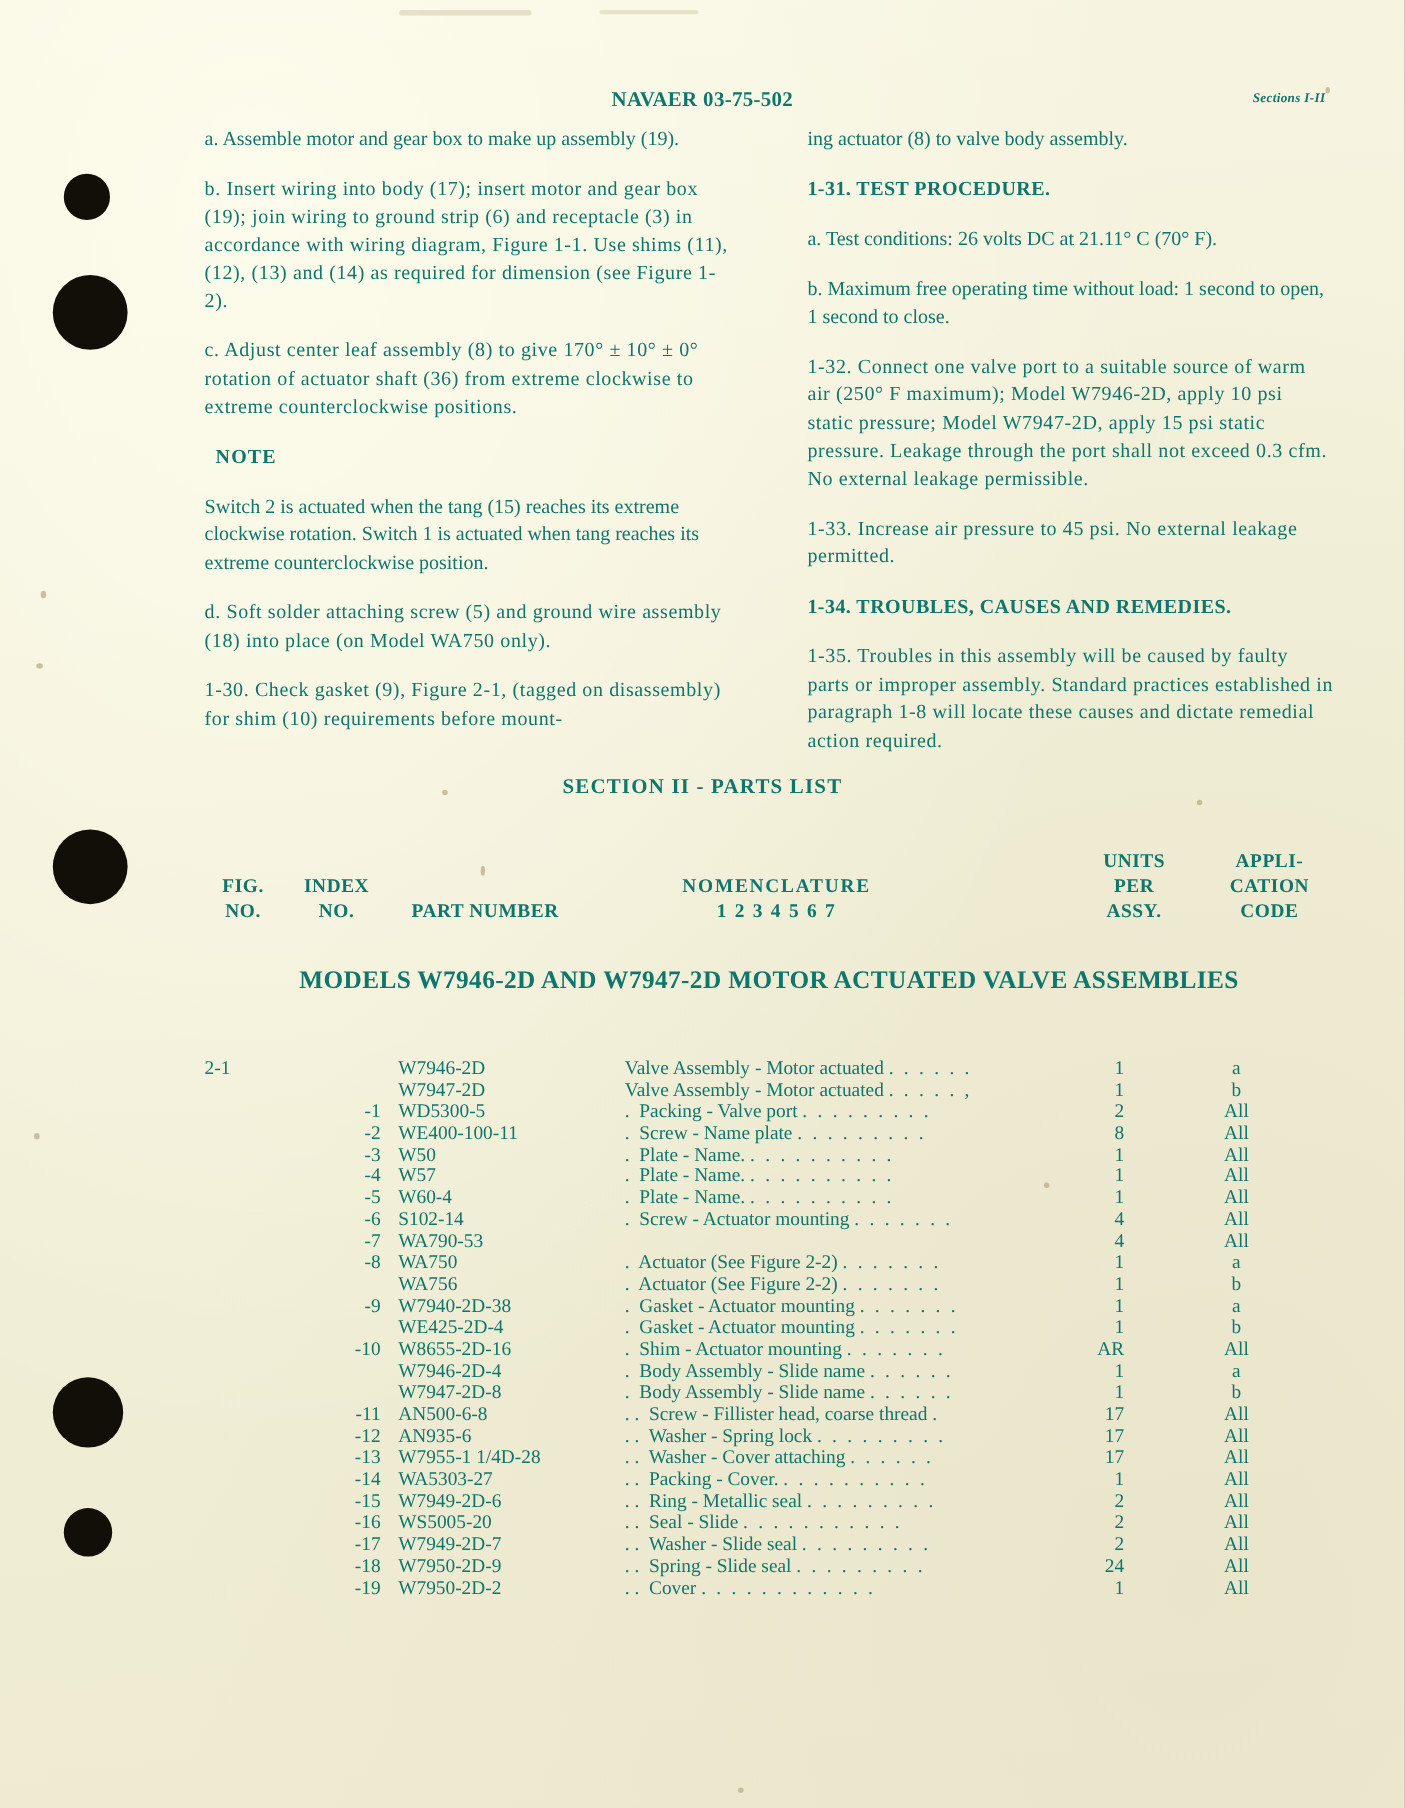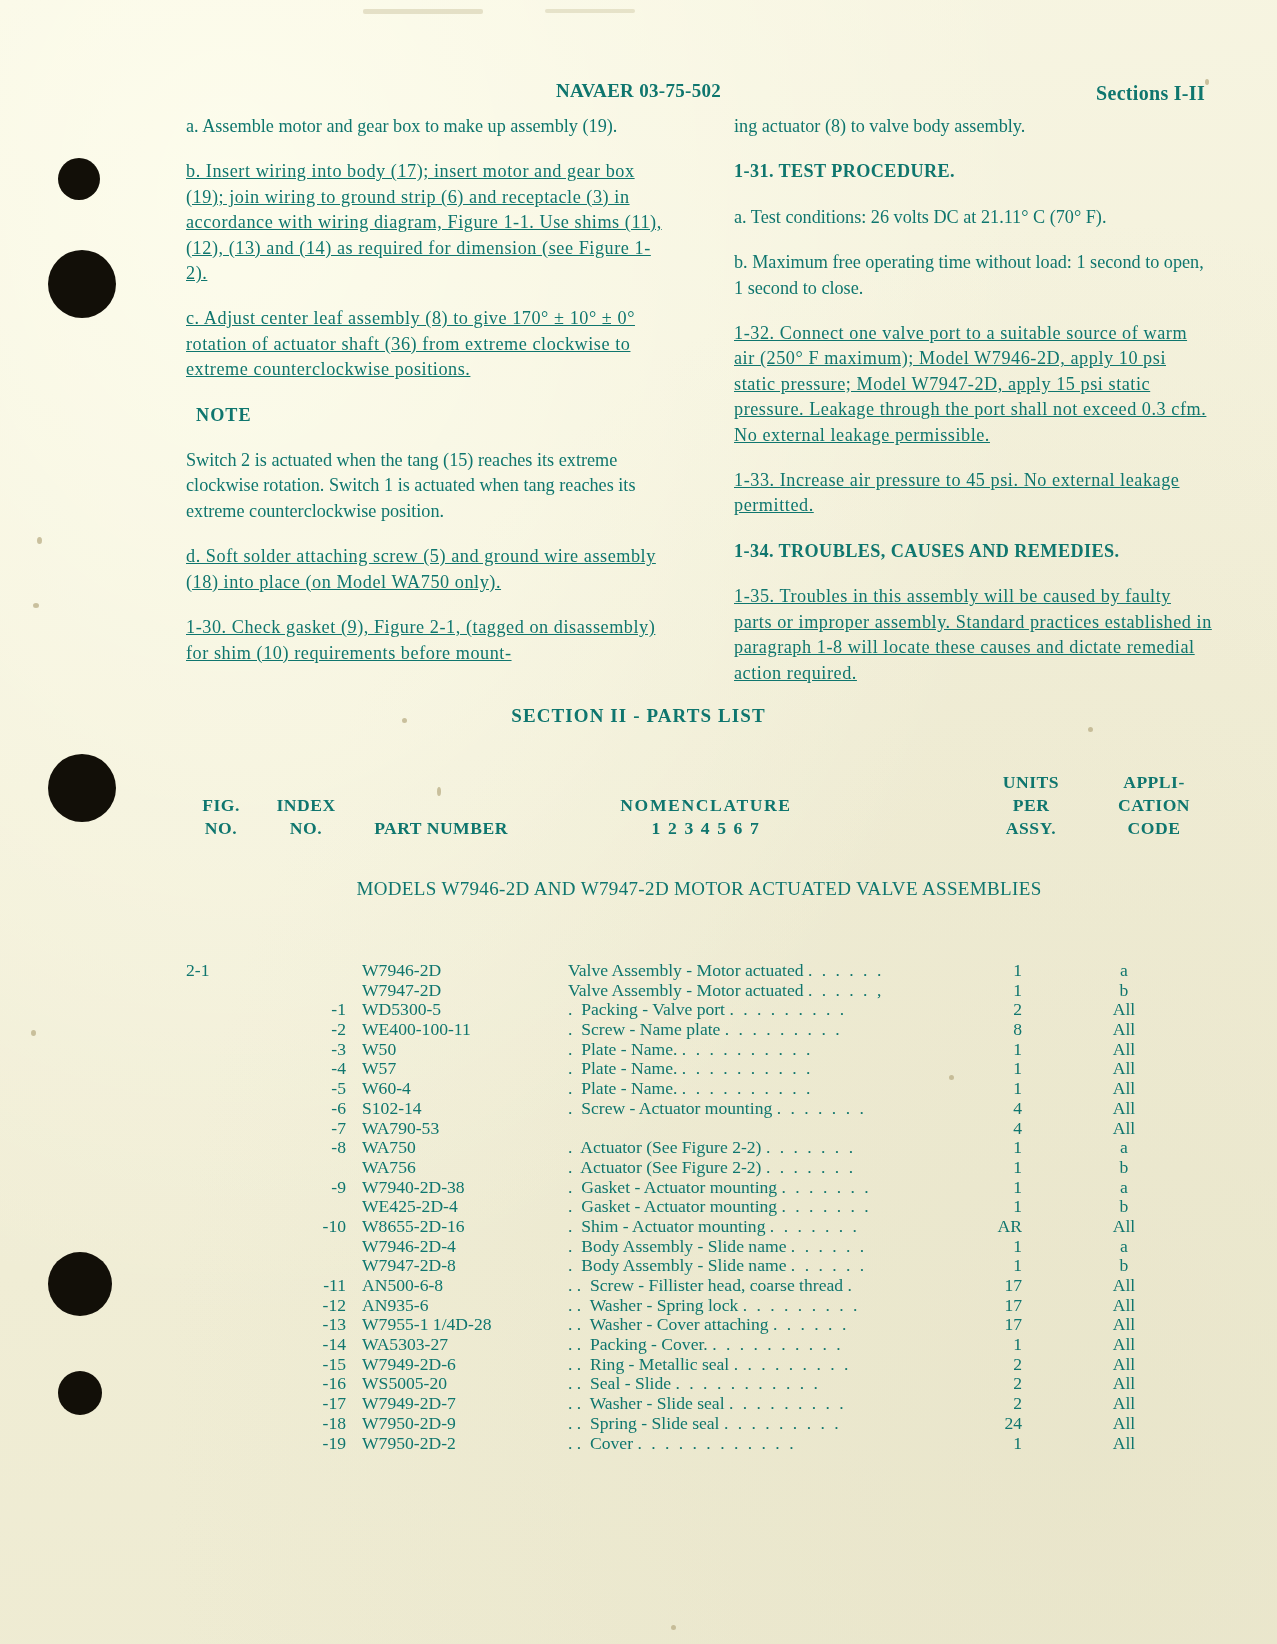--- a/index.html
+++ b/index.html
@@ -64,22 +64,23 @@
   }
   .runhead-center {
     position: absolute;
     left: 0; right: 0;
     text-align: center;
   }
   .runhead-right {
     position: absolute;
     right: 72px;
     top: 2px;
-    font-size: 20px;
-    font-weight: bold;
+    font-size: 12px;
+    font-weight: bold;
+    font-style: italic;
   }
 
   
   .cols {
     position: absolute;
     top: 114px;
     left: 186px;
     width: 1026px;
   }
   .col {
@@ -102,21 +103,21 @@
   }
   .note-body {
     margin: 0 0 22px 26px;
     line-height: 25.4px;
   }
   .head-para {
     font-weight: bold;
     letter-spacing: 0.4px;
     margin-bottom: 21px;
   }
-  .spaced { letter-spacing: 0.55px; text-decoration: underline; }
+  .spaced { letter-spacing: 0.55px; }
 
   
   .section-title {
     position: absolute;
     top: 705px;
     left: 0; right: 0;
     text-align: center;
     font-size: 19px;
     font-weight: bold;
     letter-spacing: 1.1px;
@@ -146,22 +147,22 @@
   .th-part  { left: 170px; width: 170px; top: 39px; }
   .th-nom   { left: 355px; width: 330px; top: 16px; }
   .th-units { left: 790px; width: 110px; top: -7px; }
   .th-app   { left: 910px; width: 116px; top: -7px; }
 
   .models-line {
     position: absolute;
     top: 100px;
     left: 0; right: 0;
     text-align: center;
-    font-size: 19px;
-    font-weight: normal;
+    font-size: 23px;
+    font-weight: bold;
     letter-spacing: 0.35px;
   }
 
   .rows {
     position: absolute;
     top: 183px;
     left: 0;
     width: 1026px;
   }
   .row {

